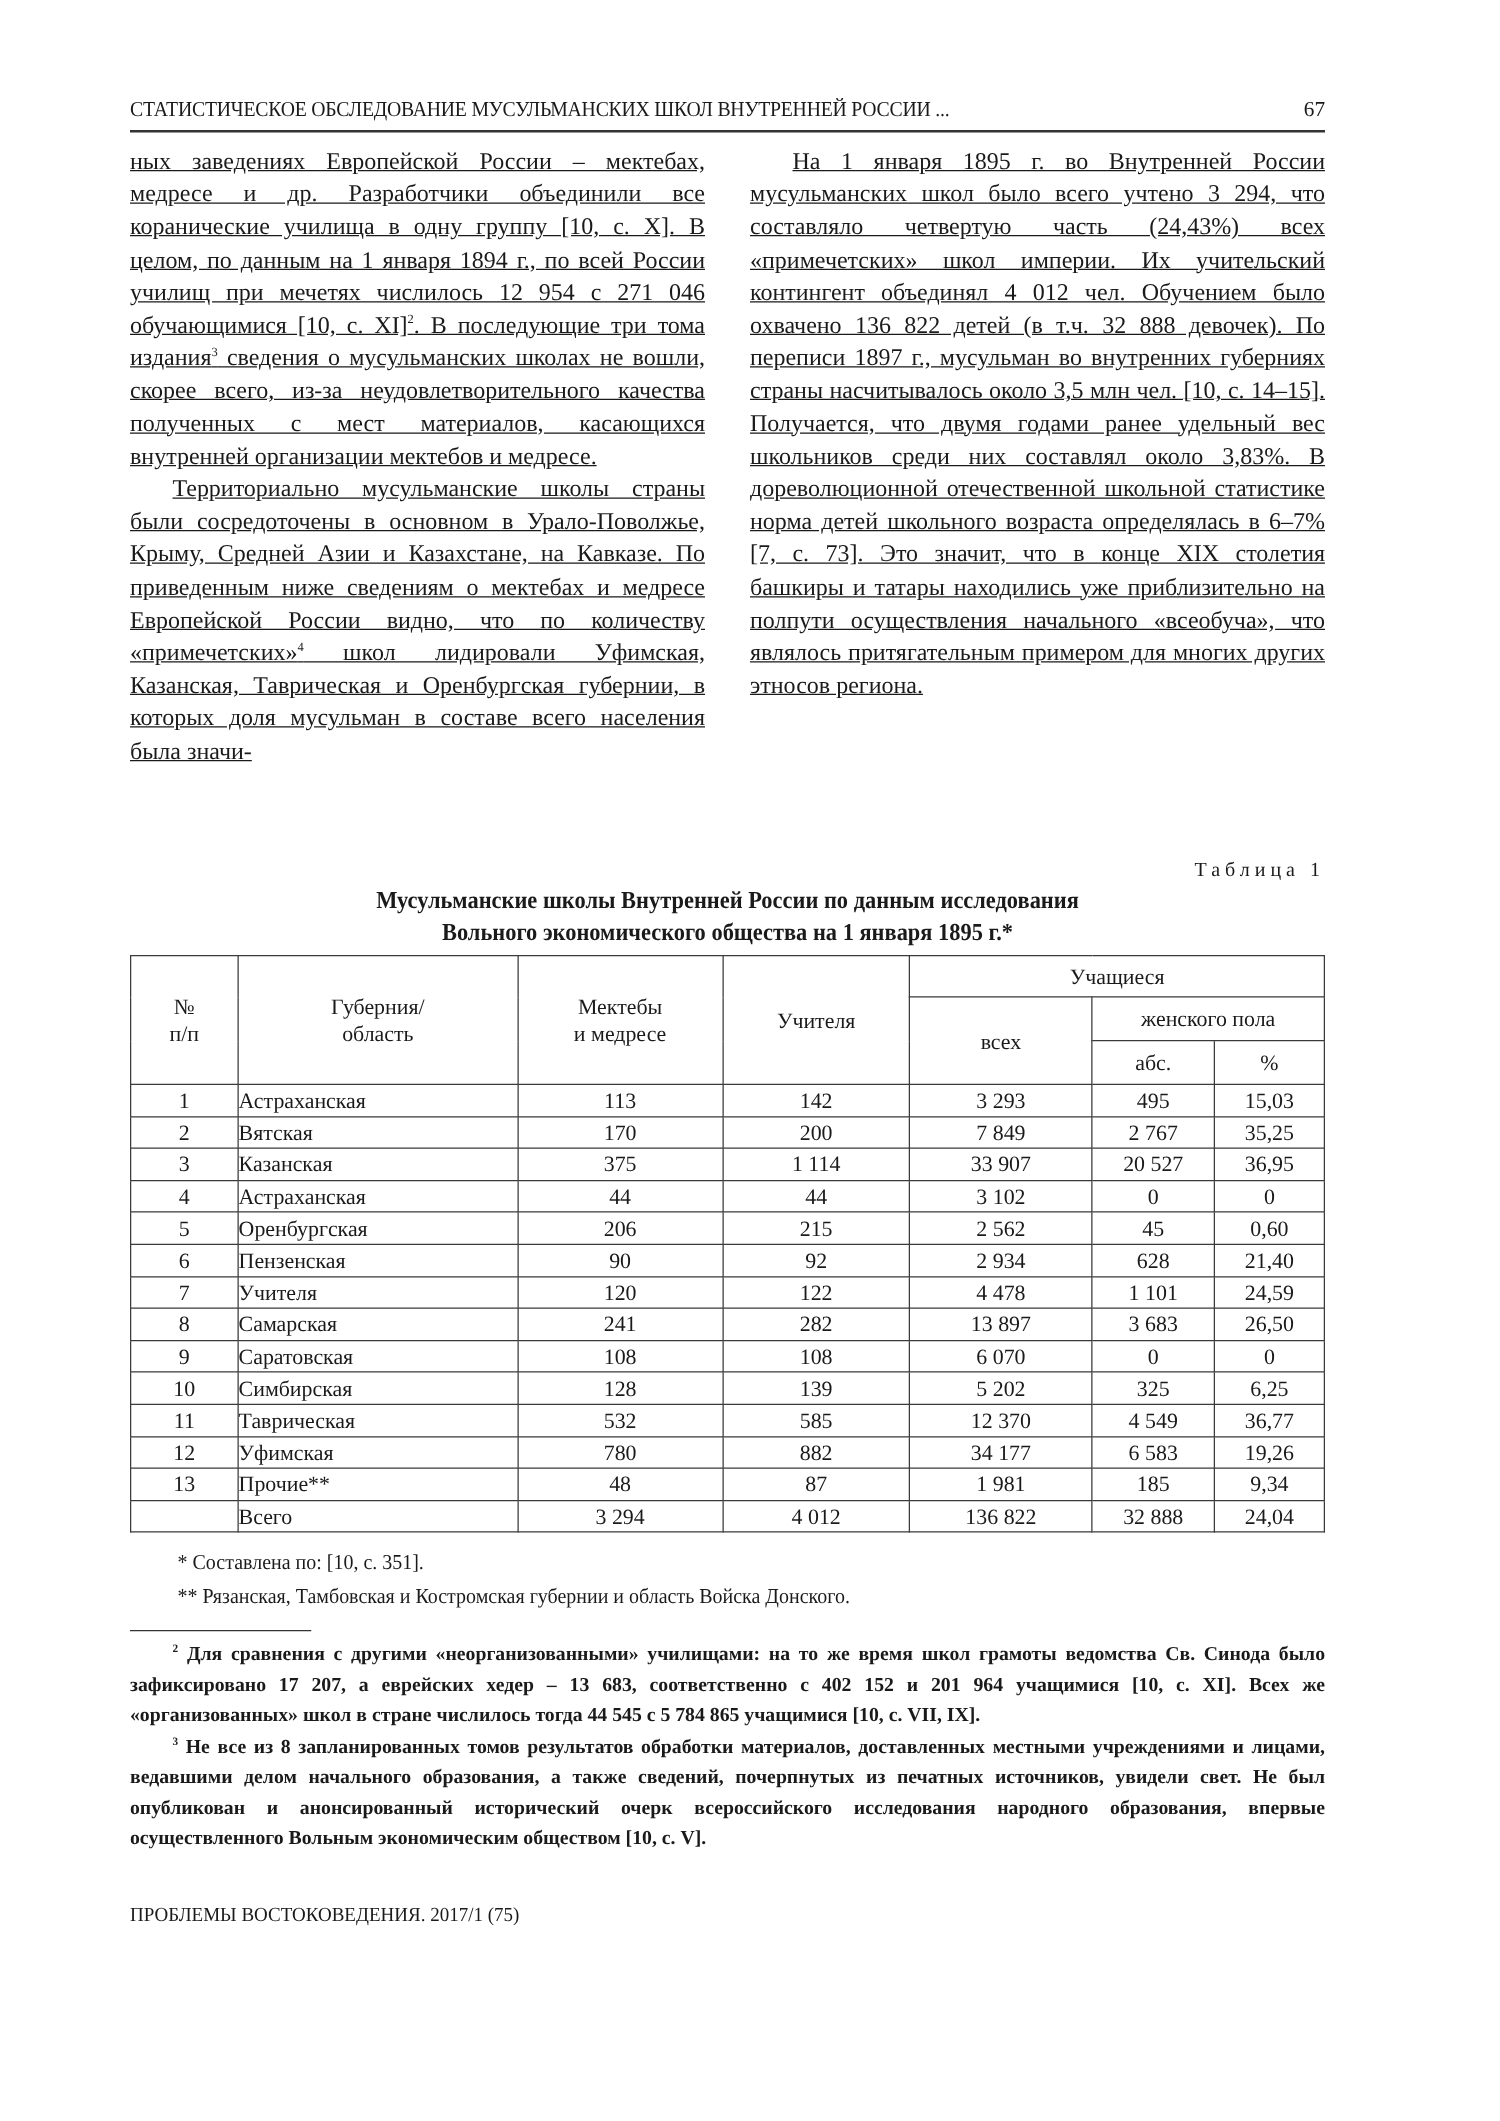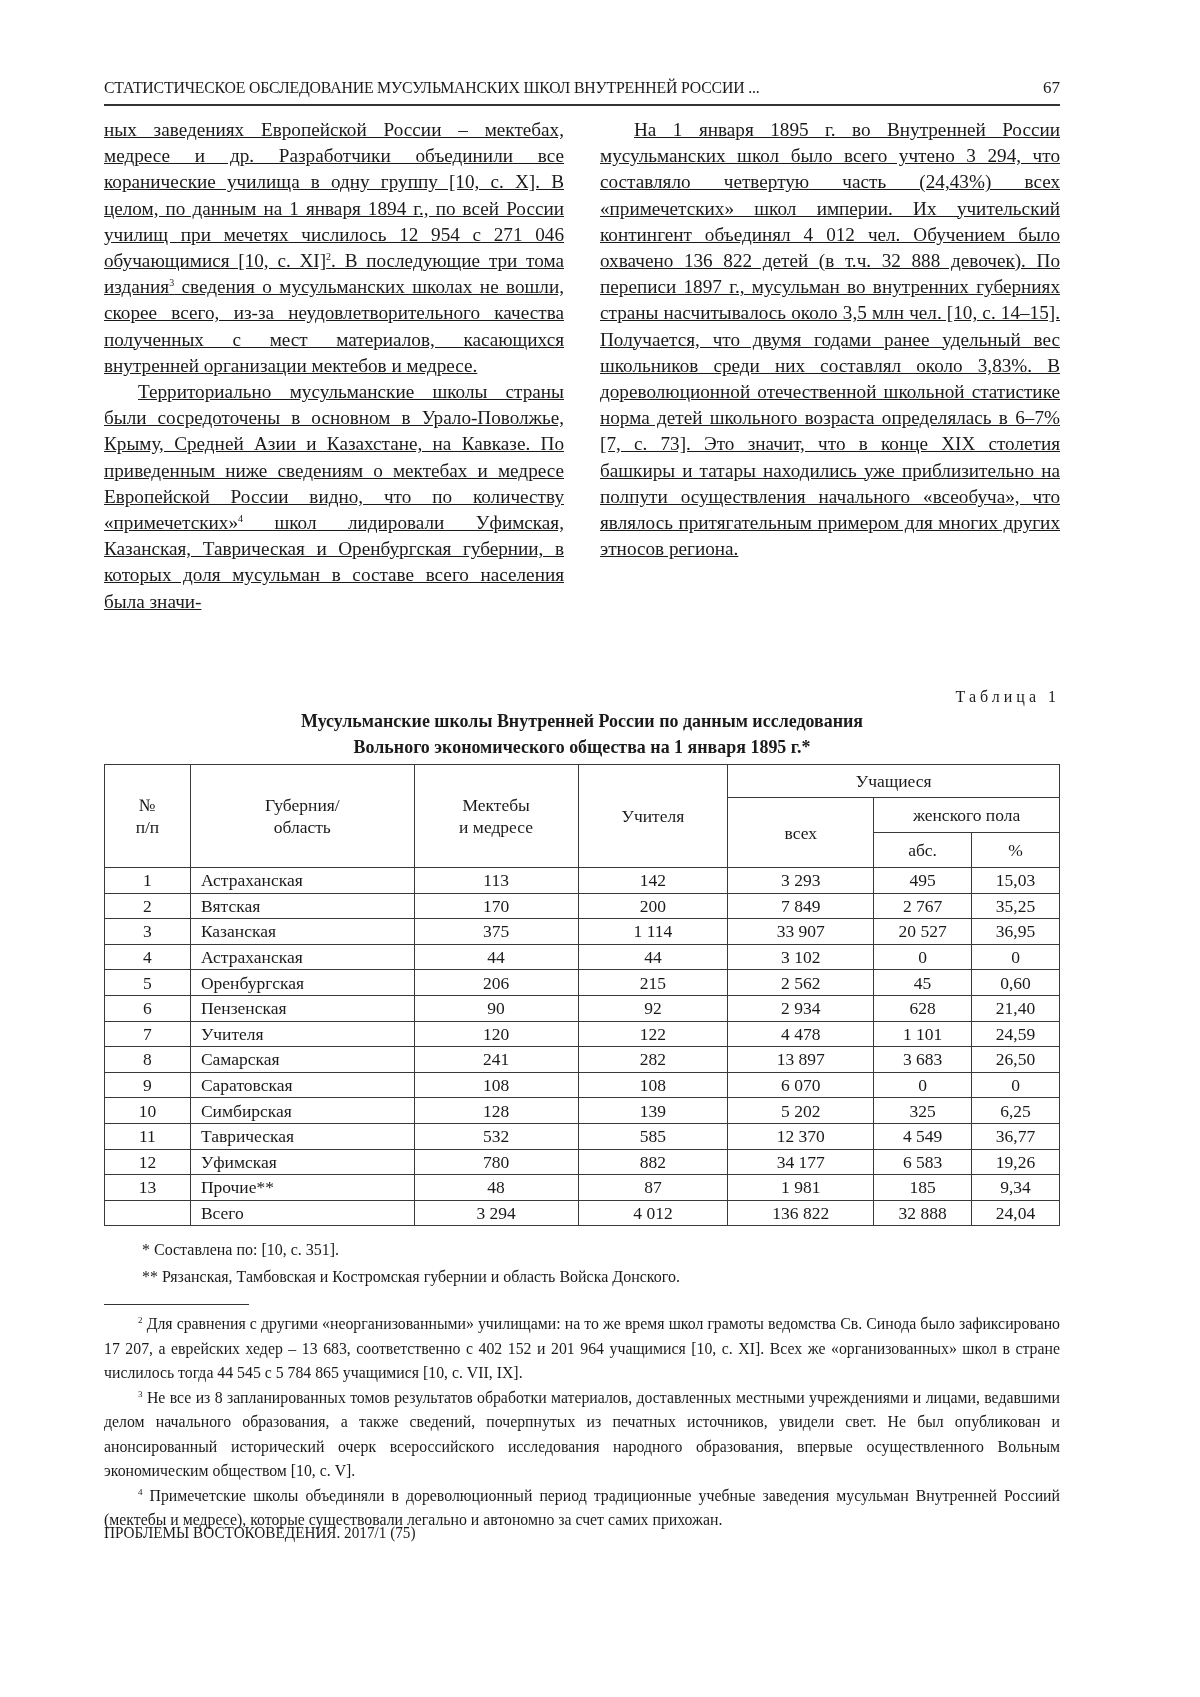--- a/index.html
+++ b/index.html
@@ -34,29 +34,29 @@
   }
   table.data {
     position: absolute; top: 764px; left: 0; width: 956px;
     border-collapse: collapse; font-size: 17.5px;
   }
   table.data td, table.data th {
     border: 1.4px solid #3a3a3a; padding: 0; text-align: center; font-weight: normal;
     line-height: 22px; height: 24.6px;
   }
   table.data th { line-height: 22px; }
-  table.data td.name { text-align: left; padding-left: 10px; }
+  table.data td.name { text-align: left; padding-left: 0; }
   .hdr-top { height: 32px !important; }
   .hdr-mid { height: 34px !important; }
   .hdr-bot { height: 34px !important; }
 
   .table-notes { position: absolute; top: 1236px; left: 38px; font-size: 17px; line-height: 27px; transform: scaleX(0.94); transform-origin: left; width: 960px; }
   .fn-rule { position: absolute; top: 1304px; left: 0; width: 145px; border-top: 1.5px solid #333; }
   .footnotes { position: absolute; top: 1312px; left: 0; width: 956px; font-size: 15.8px; line-height: 24.5px; text-align: justify; }
-  .footnotes p { margin: 0; text-indent: 34px; }
+  .footnotes p { margin: 0; text-indent: 34px; font-weight: bold; }
   .footnotes sup { font-size: 9px; }
   .footer { position: absolute; top: 1524px; left: 0; font-size: 16px; transform: scaleX(0.95); transform-origin: left; }
 </style>
 </head>
 <body>
 
 <div class="page">
 
   <div class="running-head">
     <span>СТАТИСТИЧЕСКОЕ ОБСЛЕДОВАНИЕ МУСУЛЬМАНСКИХ ШКОЛ ВНУТРЕННЕЙ РОССИИ ...</span>
@@ -248,17 +248,16 @@
 
   <div class="table-notes">
     <div>* Составлена по: [10, с. 351].</div>
     <div>** Рязанская, Тамбовская и Костромская губернии и область Войска Донского.</div>
   </div>
 
   <div class="fn-rule"></div>
   <div class="footnotes">
     <p><sup>2</sup> <span>Для сравнения с другими «неорганизованными» училищами: на то же время школ грамоты ведомства Св. Синода было зафиксировано 17 207, а еврейских хедер – 13 683, соответственно с 402 152 и 201 964 учащимися [10, с. XI]. Всех же «организованных» школ в стране числилось тогда 44 545 с 5 784 865 учащимися [10, с. VII, IX].</span></p>
     <p><sup>3</sup> <span>Не все из 8 запланированных томов результатов обработки материалов, доставленных местными учреждениями и лицами, ведавшими делом начального образования, а также сведений, почерпнутых из печатных источников, увидели свет. Не был опубликован и анонсированный исторический очерк всероссийского исследования народного образования, впервые осуществленного Вольным экономическим обществом [10, с. V].</span></p>
-    <p><sup>4</sup> <span>Примечетские школы объединяли в дореволюционный период традиционные учебные заведения мусульман Внутренней Россиий (мектебы и медресе), которые существовали легально и автономно за счет самих прихожан.</span></p>
   </div>
 
   <div class="footer">ПРОБЛЕМЫ ВОСТОКОВЕДЕНИЯ. 2017/1 (75)</div>
 </div>
 
 </body></html>

